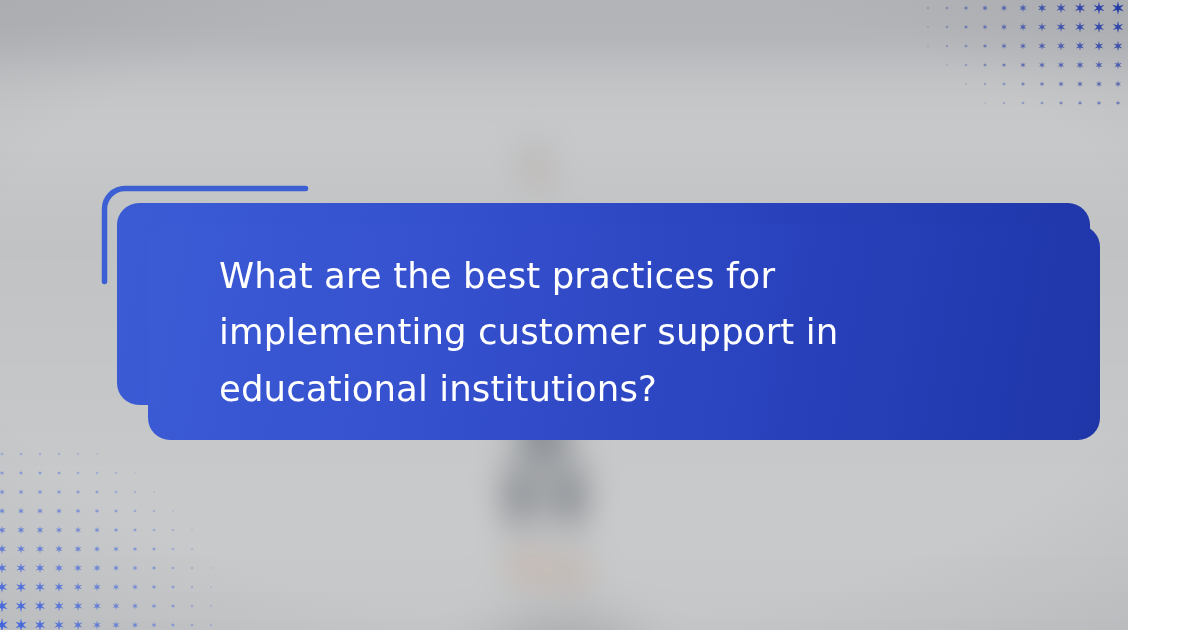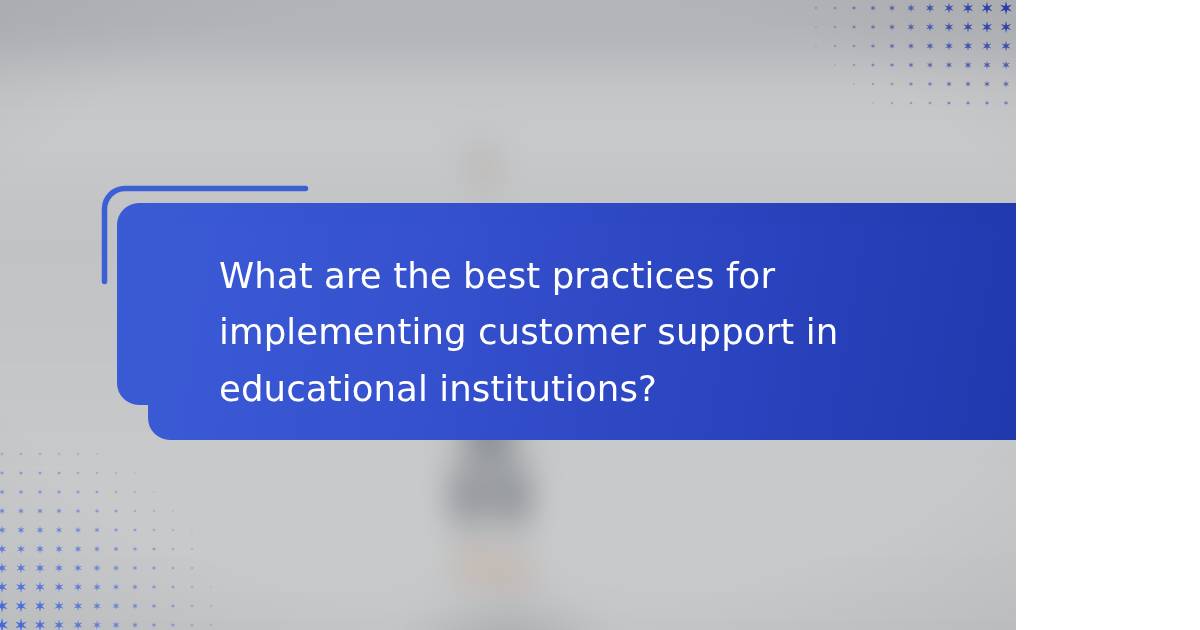--- a/index.html
+++ b/index.html
@@ -3,21 +3,21 @@
 <meta charset="utf-8">
 <style>
   html, body {
     margin: 0;
     padding: 0;
     background: #ffffff;
   }
 
   #stage {
     position: relative;
-    width: 1016px;
+    width: 1128px;
     height: 630px;
     overflow: hidden;
     font-family: "DejaVu Sans", "Liberation Sans", sans-serif;
     background: #737373;
   }
 
   
   .bg-photo {
     position: absolute;
     inset: -40px;

